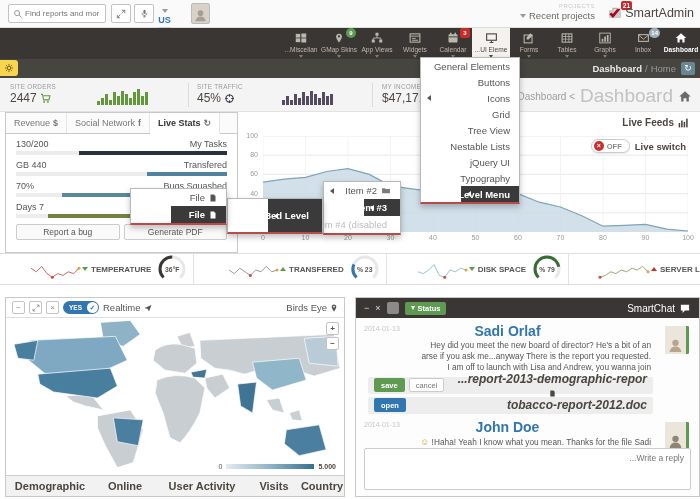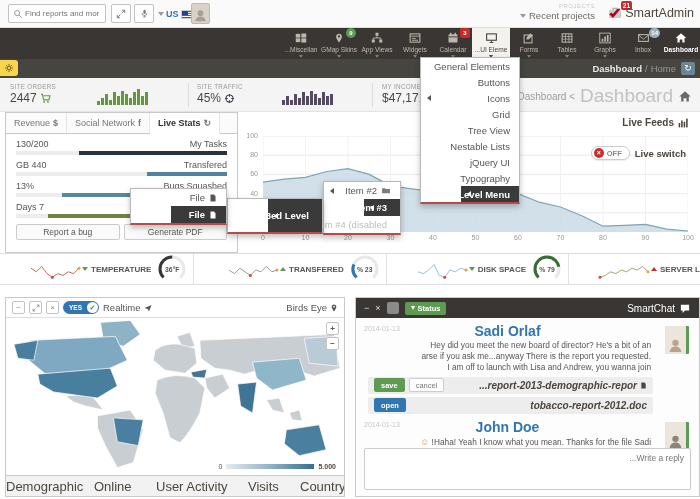--- a/index.html
+++ b/index.html
@@ -6,21 +6,21 @@
   .app{position:relative;width:700px;height:499px;background:#fff;overflow:hidden;
        font-family:"Liberation Sans",sans-serif;-webkit-font-smoothing:antialiased;}
   .app *{box-sizing:border-box;}
   svg{display:block;}
 
   
   .top{position:absolute;left:0;top:0;right:0;height:28px;background:#fafafa;border-bottom:1px solid #ddd;}
   .search{position:absolute;left:8px;top:4px;width:98px;height:19px;border:1px solid #c2c2c2;border-radius:2px;background:#fff;display:flex;align-items:center;padding:0 4px;}
   .search input{border:0;outline:0;background:transparent;width:100%;font-size:8px;color:#555;font-family:inherit;}
   .hbtn{position:absolute;top:4px;width:20px;height:19px;border:1px solid #c2c2c2;border-radius:2px;background:#fff;display:flex;align-items:center;justify-content:center;color:#7a7a7a;}
-  .lang{position:absolute;left:158px;top:9px;display:flex;align-items:center;gap:2px;font-size:9px;color:#3276b1;font-weight:bold;}
+  .lang{position:absolute;left:158px;top:9px;display:flex;align-items:center;gap:2px;font-size:9px;color:#3276b1;font-weight:bold;flex-direction:column;}
   .flag{width:13px;height:9px;background:repeating-linear-gradient(#c9302c 0 1px,#fff 1px 2px);position:relative;border:0.5px solid #ccc;}
   .flag i{position:absolute;left:0;top:0;width:6px;height:4px;background:#2a3f8f;}
   .avatar-top{position:absolute;left:191px;top:3px;width:19px;height:21px;border-radius:2px;background:#d8d2c8;border:1px solid #bbb;display:flex;align-items:flex-end;justify-content:center;overflow:hidden;}
   .projects{position:absolute;right:105px;top:3px;text-align:right;}
   .projects .pl{font-size:6px;color:#c9c9c9;letter-spacing:.5px;}
   .projects .rp{font-size:9.5px;color:#6d6a65;display:flex;align-items:center;gap:3px;justify-content:flex-end;margin-top:1px;}
   .briefcase{position:absolute;right:72px;top:5px;width:22px;height:18px;}
   .pbadge{position:absolute;top:-4px;right:-4px;background:#cc2a2a;color:#fff;font-size:6.5px;font-weight:bold;border-radius:2px;padding:1px 2px;}
   .logo{position:absolute;right:6px;top:6px;display:flex;align-items:center;gap:3px;font-size:12.5px;color:#4c463f;}
 
@@ -72,21 +72,21 @@
   .pl-buttons{display:flex;gap:4px;padding:1px 10px;}
   .pl-buttons button{flex:1;height:16px;font-size:8.5px;color:#555;background:#fafafa;border:1px solid #ccc;border-radius:2px;font-family:inherit;}
 
   
   .feed-label{position:absolute;right:12px;top:117px;font-size:10px;font-weight:bold;color:#4c463f;display:flex;align-items:center;gap:4px;z-index:2;}
   .chart{position:absolute;left:243px;top:132px;width:452px;height:118px;}
   .ylabels{position:absolute;left:0;top:0;width:17px;height:104px;}
   .ylabels span{position:absolute;right:2px;font-size:7px;color:#999;}
   .xlabels{position:absolute;left:20px;top:102px;width:425px;height:10px;}
   .xlabels span{position:absolute;width:14px;text-align:center;font-size:7px;color:#999;}
-  .live-switch{position:absolute;right:14px;top:146px;display:flex;align-items:center;gap:5px;z-index:3;}
+  .live-switch{position:absolute;right:14px;top:139px;display:flex;align-items:center;gap:5px;z-index:3;}
   .ls-pill{border:1px solid #ccc;border-radius:9px;background:#fff;padding:1px 7px 1px 2px;display:flex;align-items:center;gap:3px;box-shadow:0 1px 1px rgba(0,0,0,.08);}
   .ls-x{width:10px;height:10px;border-radius:50%;background:#c9302c;color:#fff;font-size:7px;line-height:10px;text-align:center;font-weight:bold;}
   .ls-off{font-size:7.5px;font-weight:bold;color:#888;}
   .ls-label{font-size:9.5px;font-weight:bold;color:#4c463f;}
 
   
   .menu{position:absolute;background:#fff;border:1px solid #b9b9b9;border-bottom:2px solid #b94a48;box-shadow:0 3px 6px rgba(0,0,0,.25);z-index:10;}
   .mi{height:16px;display:flex;align-items:center;justify-content:flex-end;gap:4px;padding:0 9px;font-size:9.5px;color:#555;position:relative;white-space:nowrap;cursor:pointer;}
   .mi .caretL{position:absolute;left:6px;width:0;height:0;border-top:3.5px solid transparent;border-bottom:3.5px solid transparent;border-right:4px solid #555;}
   .mi.dark{background:#3a3a3a;color:#fff;font-weight:bold;margin-left:40px;}
@@ -116,42 +116,42 @@
   .rt{font-size:9.5px;color:#555;display:flex;align-items:center;gap:3px;}
   .phead .right{margin-left:auto;font-size:9.5px;color:#555;display:flex;align-items:center;gap:3px;}
   .mapbody{position:relative;height:157px;background:#fff;}
   .mzoom{position:absolute;right:5px;top:4px;display:flex;flex-direction:column;gap:2px;z-index:2;}
   .mzoom .wbtn{font-weight:bold;color:#555;}
   .legend{position:absolute;right:8px;bottom:5px;display:flex;align-items:center;gap:4px;z-index:2;}
   .legend .lmin{font-size:7px;color:#555;}
   .legend .lmax{font-size:7px;color:#4c463f;font-weight:bold;}
   .lgrad{width:88px;height:5px;background:linear-gradient(90deg,#e4ebef,#8fb3c6,#35708f);}
   .mfoot{height:21px;background:#f2f2f2;border-top:1px solid #ccc;display:flex;align-items:center;}
-  .mcol{font-size:13px;font-weight:normal;color:#4c463f;}
+  .mcol{font-size:11px;font-weight:bold;color:#4c463f;text-align:center;}
 
   
   .panel-chat{position:absolute;left:355px;top:297px;width:345px;height:200px;border:1px solid #c9c9c9;background:#fff;overflow:hidden;}
   .chead{height:20px;background:#3a3633;display:flex;align-items:center;gap:6px;padding:0 8px;color:#fff;}
   .cbtn{color:#ddd;font-size:9px;line-height:9px;}
   .graybox{width:12px;height:12px;background:#8a8a8a;border-radius:2px;}
   .statusbtn{background:#5f9a52;border-radius:2px;color:#fff;font-size:7.5px;font-weight:bold;padding:2px 6px;display:flex;align-items:center;gap:3px;}
   .statusbtn .cdn{border-top-color:#fff;border-left-width:2.5px;border-right-width:2.5px;}
   .chead .right{margin-left:auto;display:flex;align-items:center;gap:4px;font-size:10px;color:#fff;}
   .cbody{position:relative;height:179px;background:#fdfdfd;padding:5px 8px 0 8px;}
   .msg{position:relative;padding-right:40px;margin-bottom:2px;min-height:30px;}
   .mdate{position:absolute;left:0;top:2px;font-size:7px;color:#c6c6c6;}
   .mname{text-align:center;font-size:14px;font-weight:bold;color:#3276b1;margin-bottom:1px;}
   .mtext{text-align:right;font-size:8.3px;color:#555;line-height:1.35;margin-left:54px;}
   .cavatar{position:absolute;right:2px;top:3px;width:24px;height:28px;background:#ece5dc;border-right:3px solid #5f9a52;border-radius:1px;display:flex;align-items:flex-end;justify-content:center;overflow:hidden;}
   .attach{display:flex;align-items:center;gap:4px;background:#ededed;border-radius:2px;height:17px;margin:3px 38px 3px 4px;padding:0 6px;}
   .abtn{font-size:7.5px;border-radius:2px;padding:1.5px 6px;font-weight:bold;border:1px solid transparent;}
   .abtn.save{background:#5f9a52;color:#fff;}
   .abtn.cancel{background:#fff;border-color:#ccc;color:#777;font-weight:normal;}
   .abtn.open{background:#3276b1;color:#fff;}
-  .fname{margin-left:auto;font-size:10px;font-style:italic;font-weight:bold;color:#4c463f;display:flex;align-items:center;gap:3px;}
+  .fname{margin-left:auto;font-size:12px;font-style:italic;font-weight:bold;color:#4c463f;display:flex;align-items:center;gap:3px;flex-direction:column;}
   .emoji{color:#d2a24c;font-size:9px;}
   .reply{position:absolute;left:8px;right:8px;bottom:7px;height:42px;border:1px solid #ccc;border-radius:2px;background:#fff;}
   .reply textarea{width:100%;height:100%;border:0;resize:none;outline:none;font-size:8.5px;color:#555;text-align:right;padding:4px 6px;font-family:inherit;background:transparent;}
 </style>
 </head>
 <body>
 
 <div class="app">
 
   <div class="top">
@@ -443,21 +443,21 @@
         <div class="pline">
             <span>GB 440</span>
             <span>Transfered</span>
           </div>
         <div class="track">
             <div class="fill" style="left: 62%; width: 38%; background: rgb(79, 131, 160);"></div>
           </div>
       </div>
       <div class="prow">
         <div class="pline">
-            <span>13%</span>
+            <span>70%</span>
             <span>Bugs Squashed</span>
           </div>
         <div class="track">
             <div class="fill" style="left: 22%; width: 33%; background: rgb(87, 136, 156);"></div>
           </div>
       </div>
       <div class="prow">
         <div class="pline">
             <span>Days 7</span>
             <span></span>

